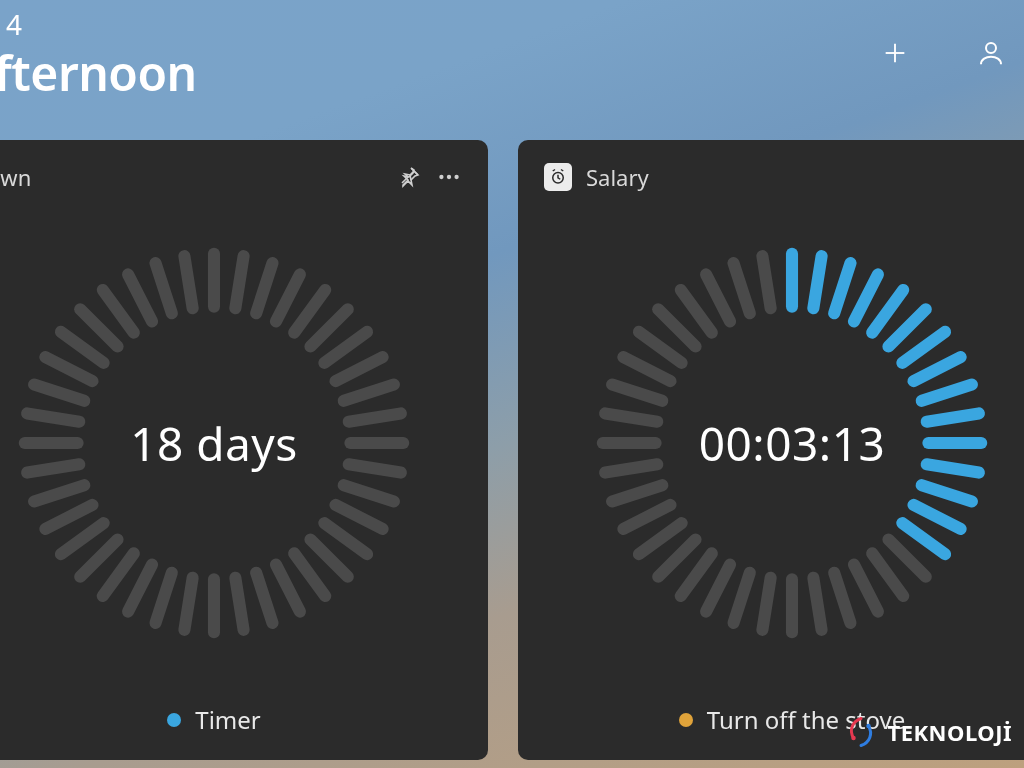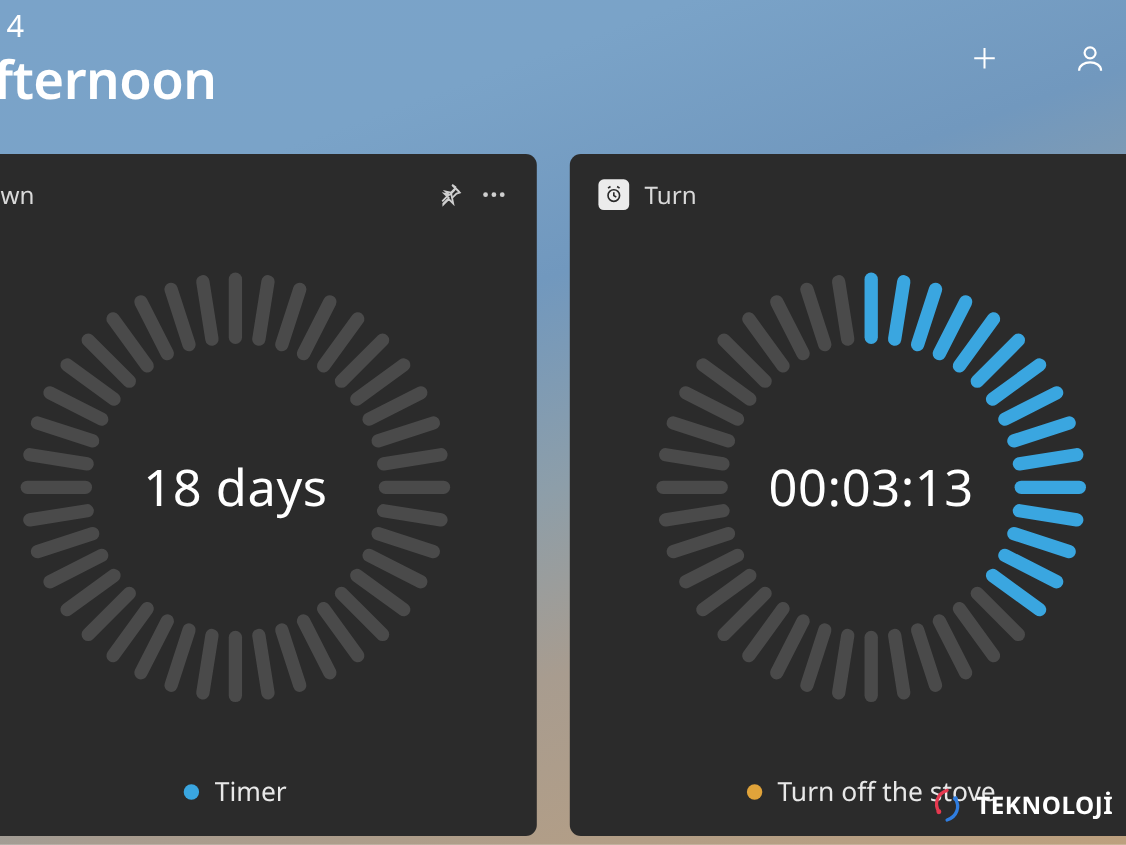--- a/index.html
+++ b/index.html
@@ -230,21 +230,21 @@
   </div>
 
   <div class="card">
     <div class="card-header">
       <span class="app-icon">
         <svg viewBox="0 0 24 24" fill="none" stroke="#2b2b2b" stroke-width="2">
             <circle cx="12" cy="13" r="7"></circle>
             <path d="M12 9v4l3 2M5 4l3-2M19 4l-3-2"></path>
           </svg>
       </span>
-      <span>Turn</span>
+      <span>Salary</span>
       <span class="spacer"></span>
     </div>
     <div class="dial-wrap">
       <div class="dial">
         <svg viewBox="0 0 200 200" id="dial-timer">
             <line x1="100" y1="38" x2="100" y2="14" stroke="#3aa6e0" stroke-width="5.5" stroke-linecap="round"></line>
             <line x1="109.69893683249431" y1="38.76332288310146" x2="113.45336399345986" y2="15.058802708818149" stroke="#3aa6e0" stroke-width="5.5" stroke-linecap="round"></line>
             <line x1="119.15905365124675" y1="41.03449598970048" x2="126.57546151624548" y2="18.2091395986168" stroke="#3aa6e0" stroke-width="5.5" stroke-linecap="round"></line>
             <line x1="128.1474109838519" y1="44.757595500321194" x2="139.04318297760102" y2="23.373438919800364" stroke="#3aa6e0" stroke-width="5.5" stroke-linecap="round"></line>
             <line x1="136.44268564213334" y1="49.840946348753256" x2="150.5495316971527" y2="30.424538483754517" stroke="#3aa6e0" stroke-width="5.5" stroke-linecap="round"></line>

